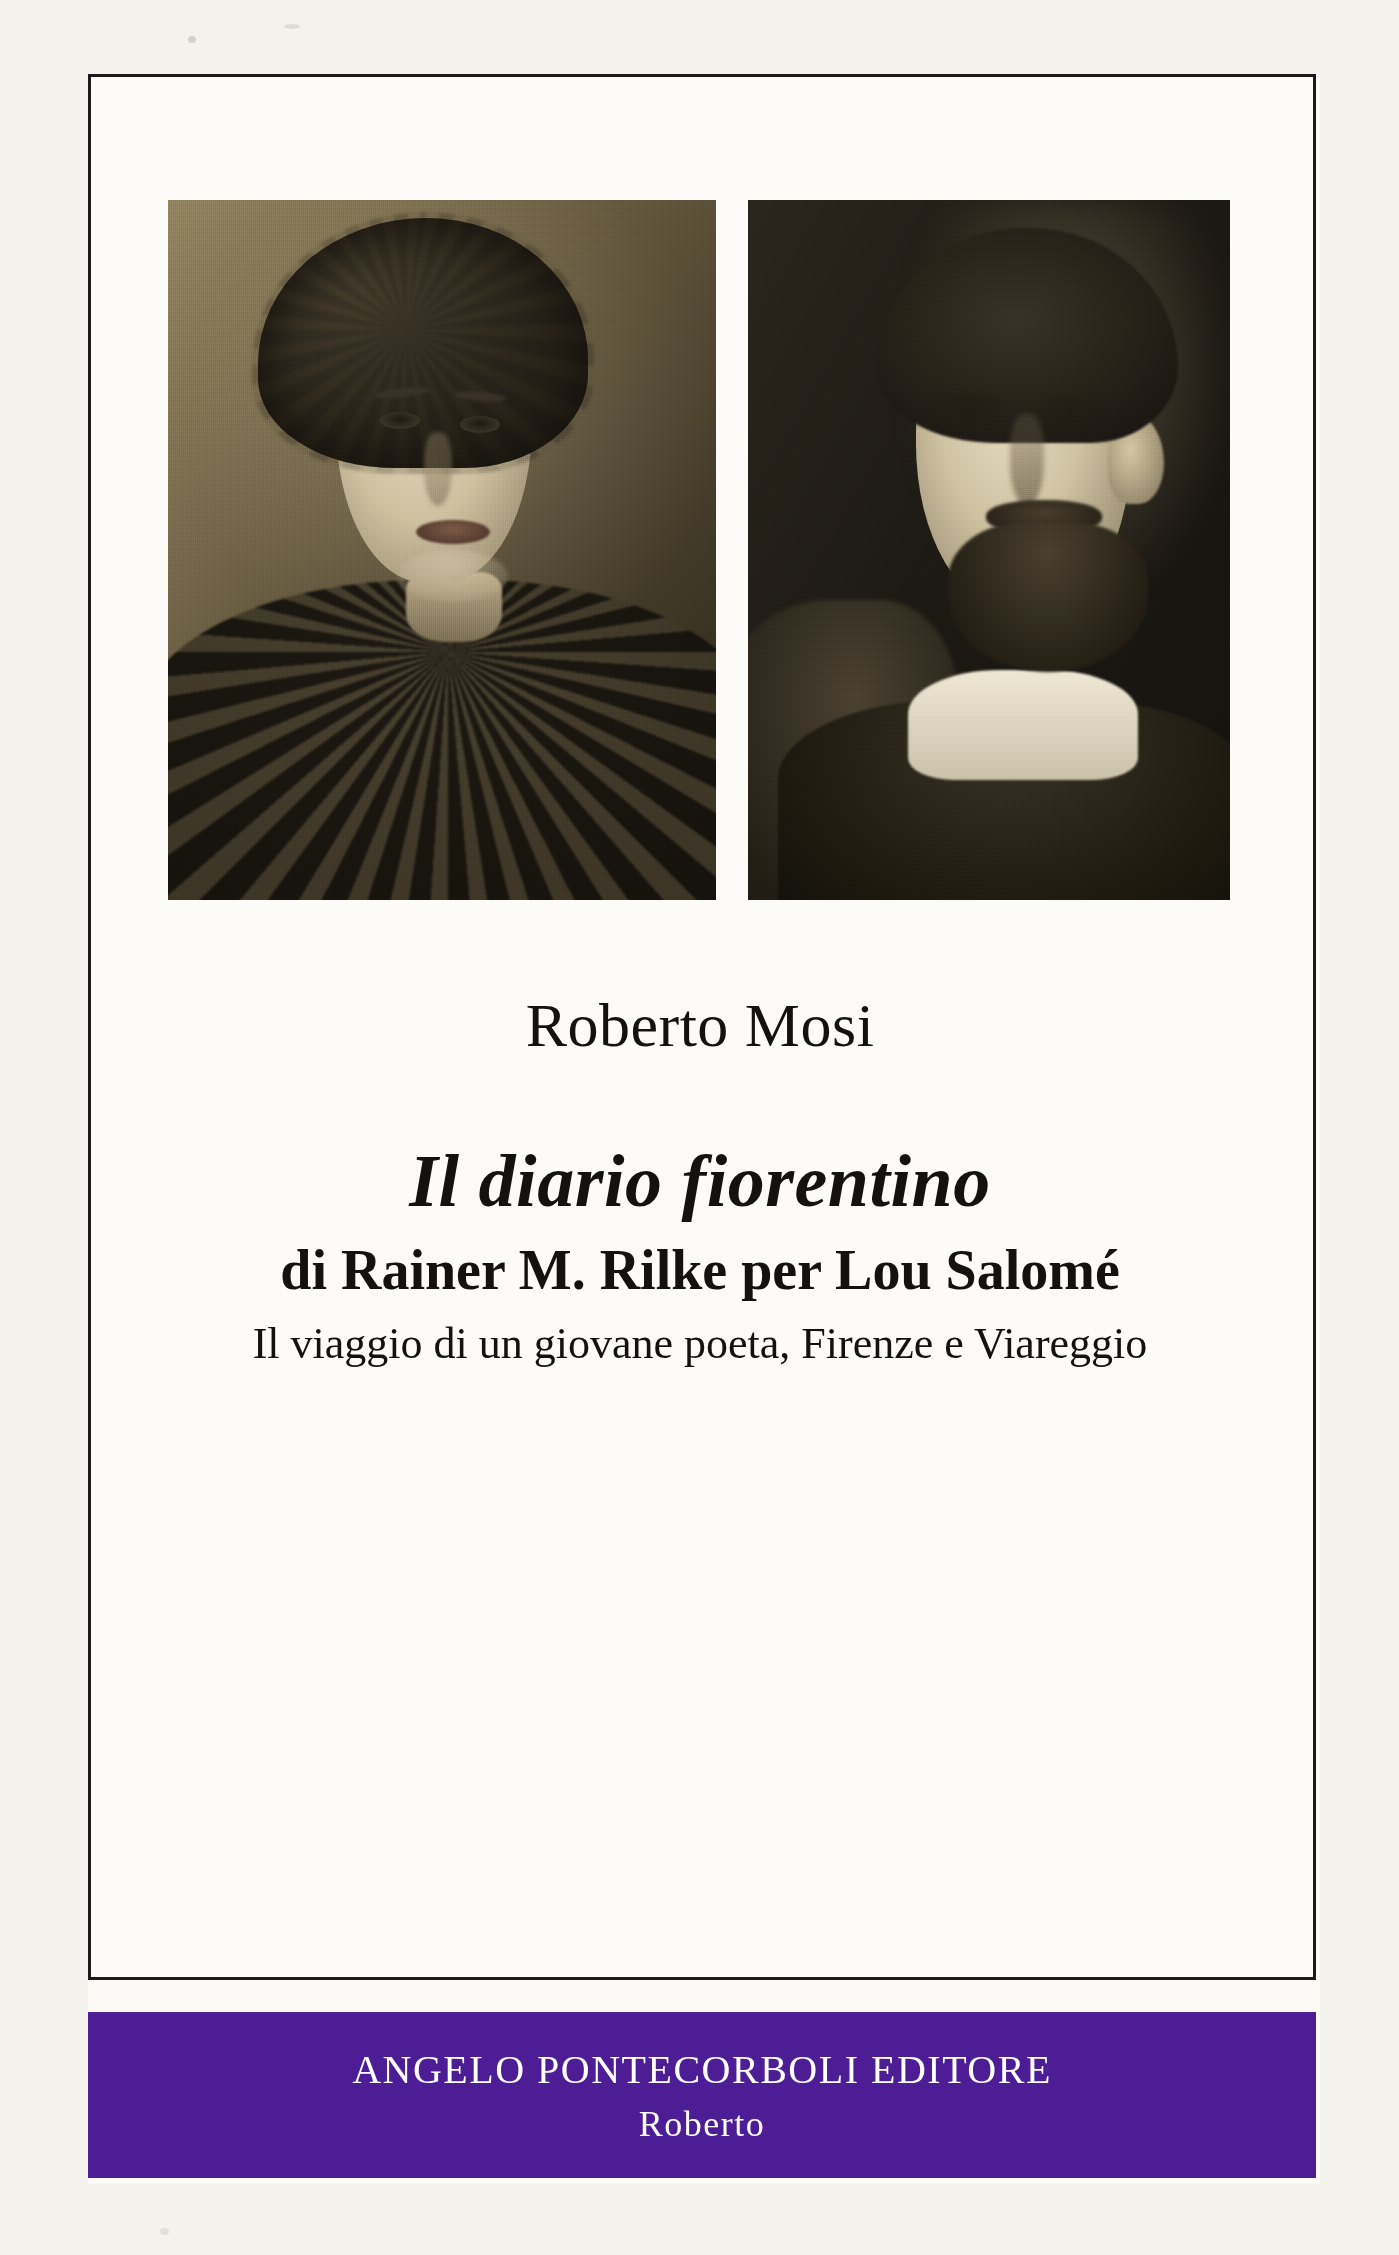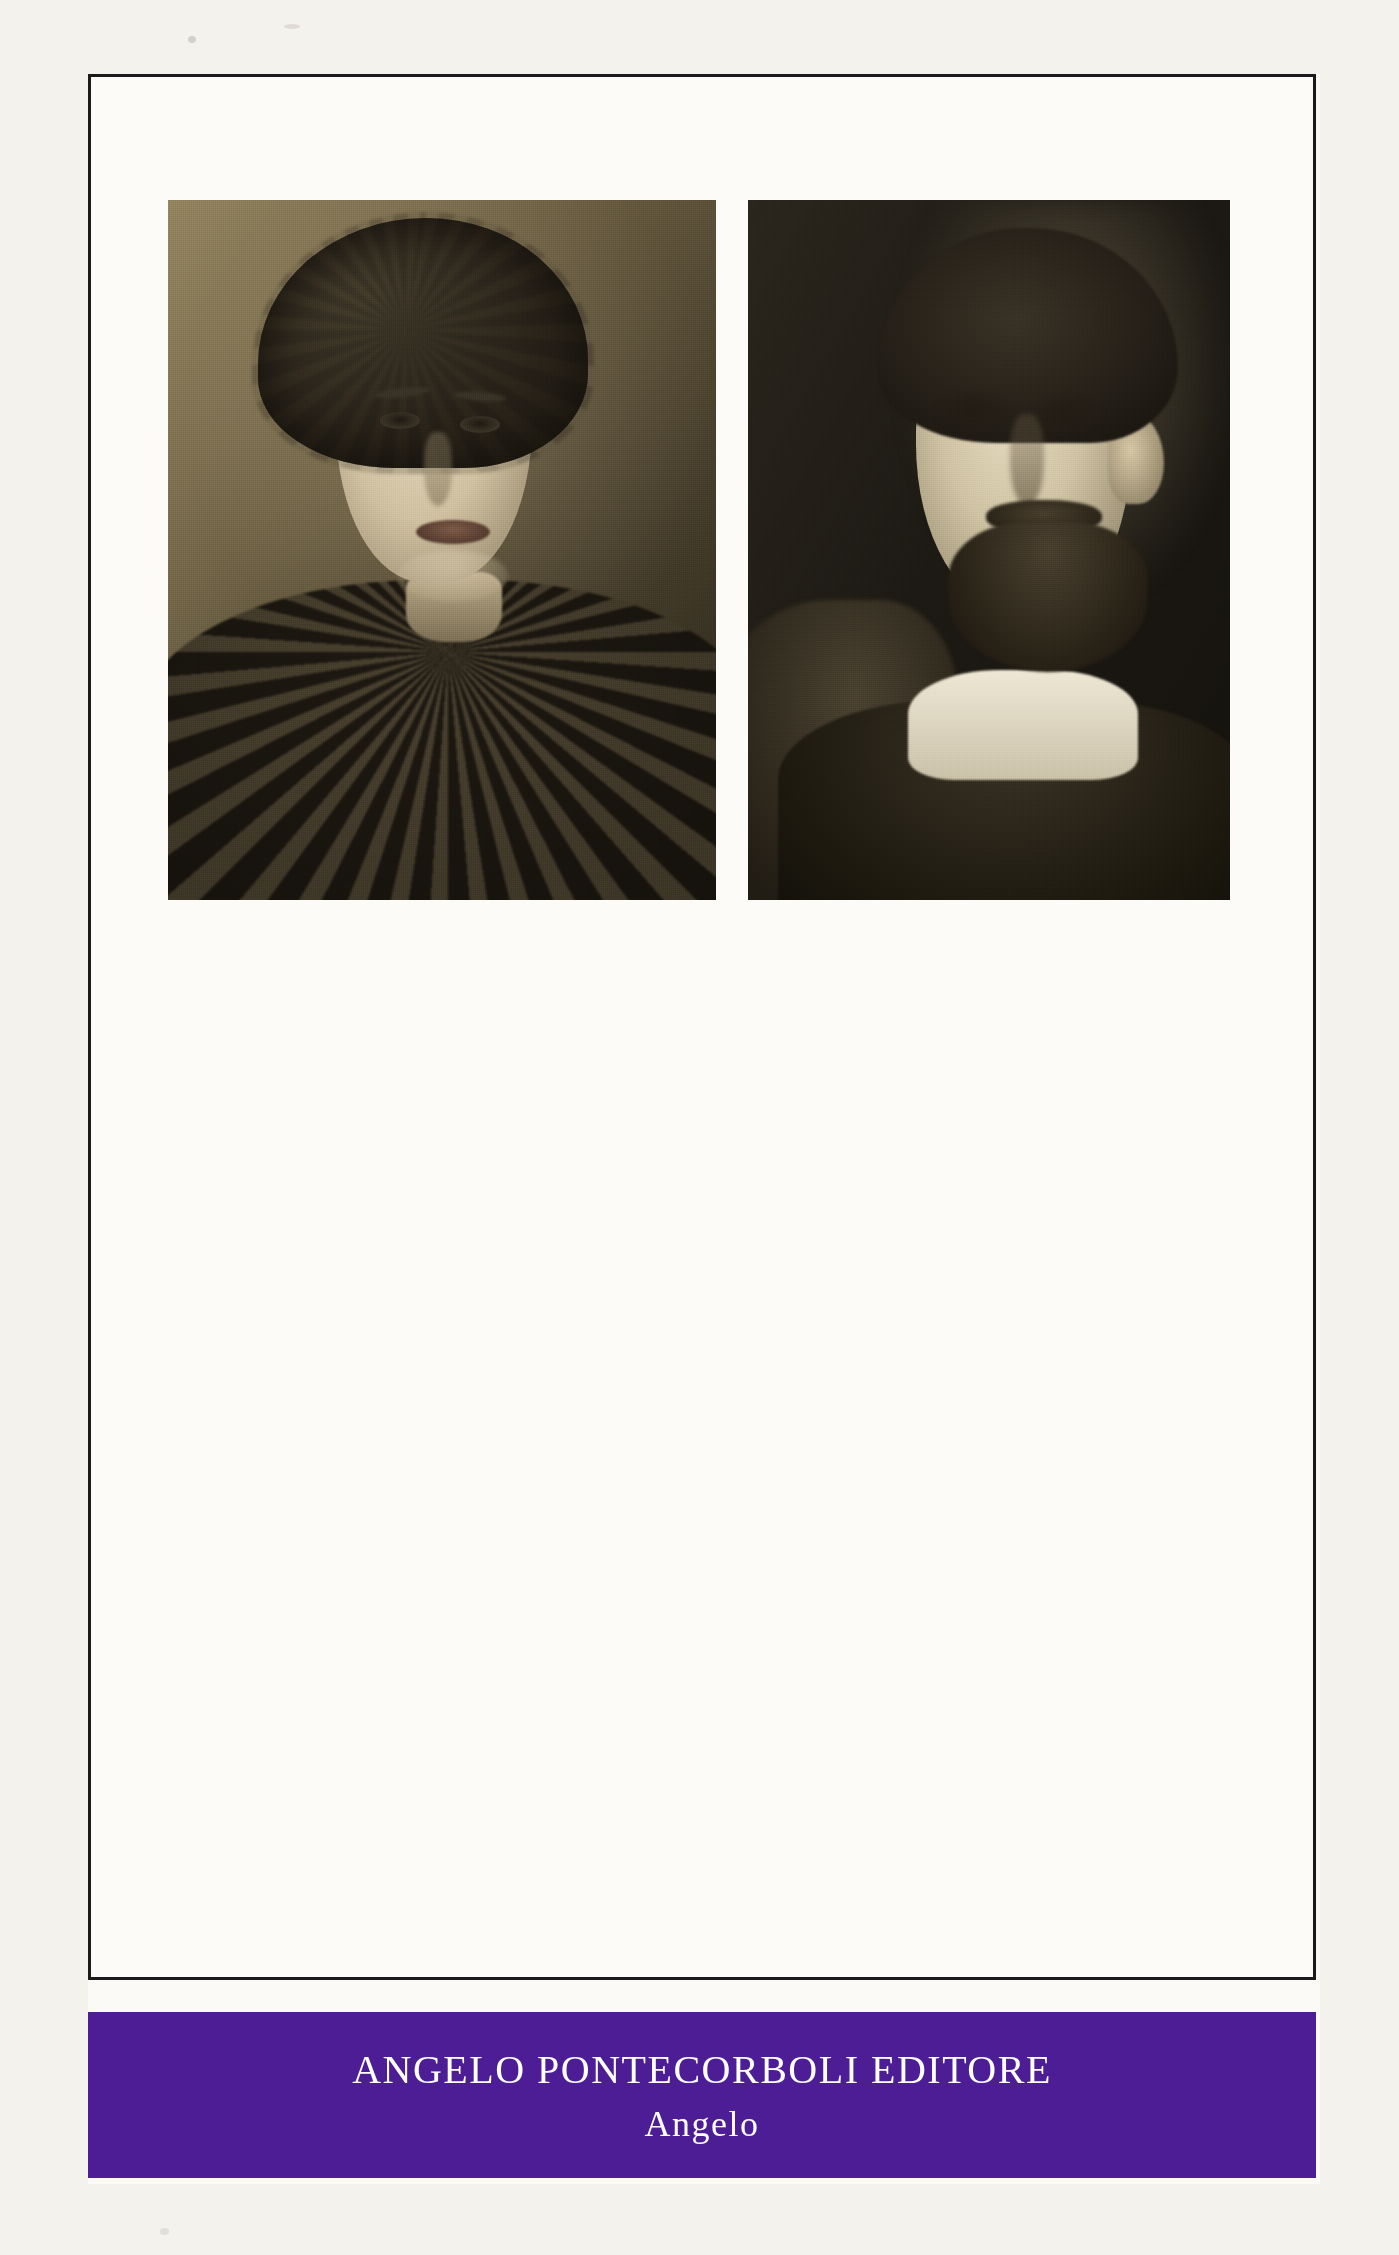--- a/index.html
+++ b/index.html
@@ -400,18 +400,24 @@
         <div class="p2-eyesock-r"></div>
         <div class="p2-nose"></div>
         <div class="p2-moust"></div>
         <div class="p2-beard"></div>
         <div class="p2-grain"></div>
       </div>
     </div>
 
   </div>
 
+  <div class="text-block">
+    <div class="author">Roberto Mosi</div>
+    <div class="title-main">Il diario fiorentino</div>
+    <div class="title-sub">di Rainer M. Rilke per Lou Salomé</div>
+    <div class="title-desc">Il viaggio di un giovane poeta, Firenze e Viareggio</div>
+  </div>
 
   <div class="pub-bar">
     <div class="pub-name">Angelo Pontecorboli Editore</div>
-    <div class="pub-city">Angelo</div>
+    <div class="pub-city">Roberto</div>
   </div>
 </div>
 
 </body></html>

